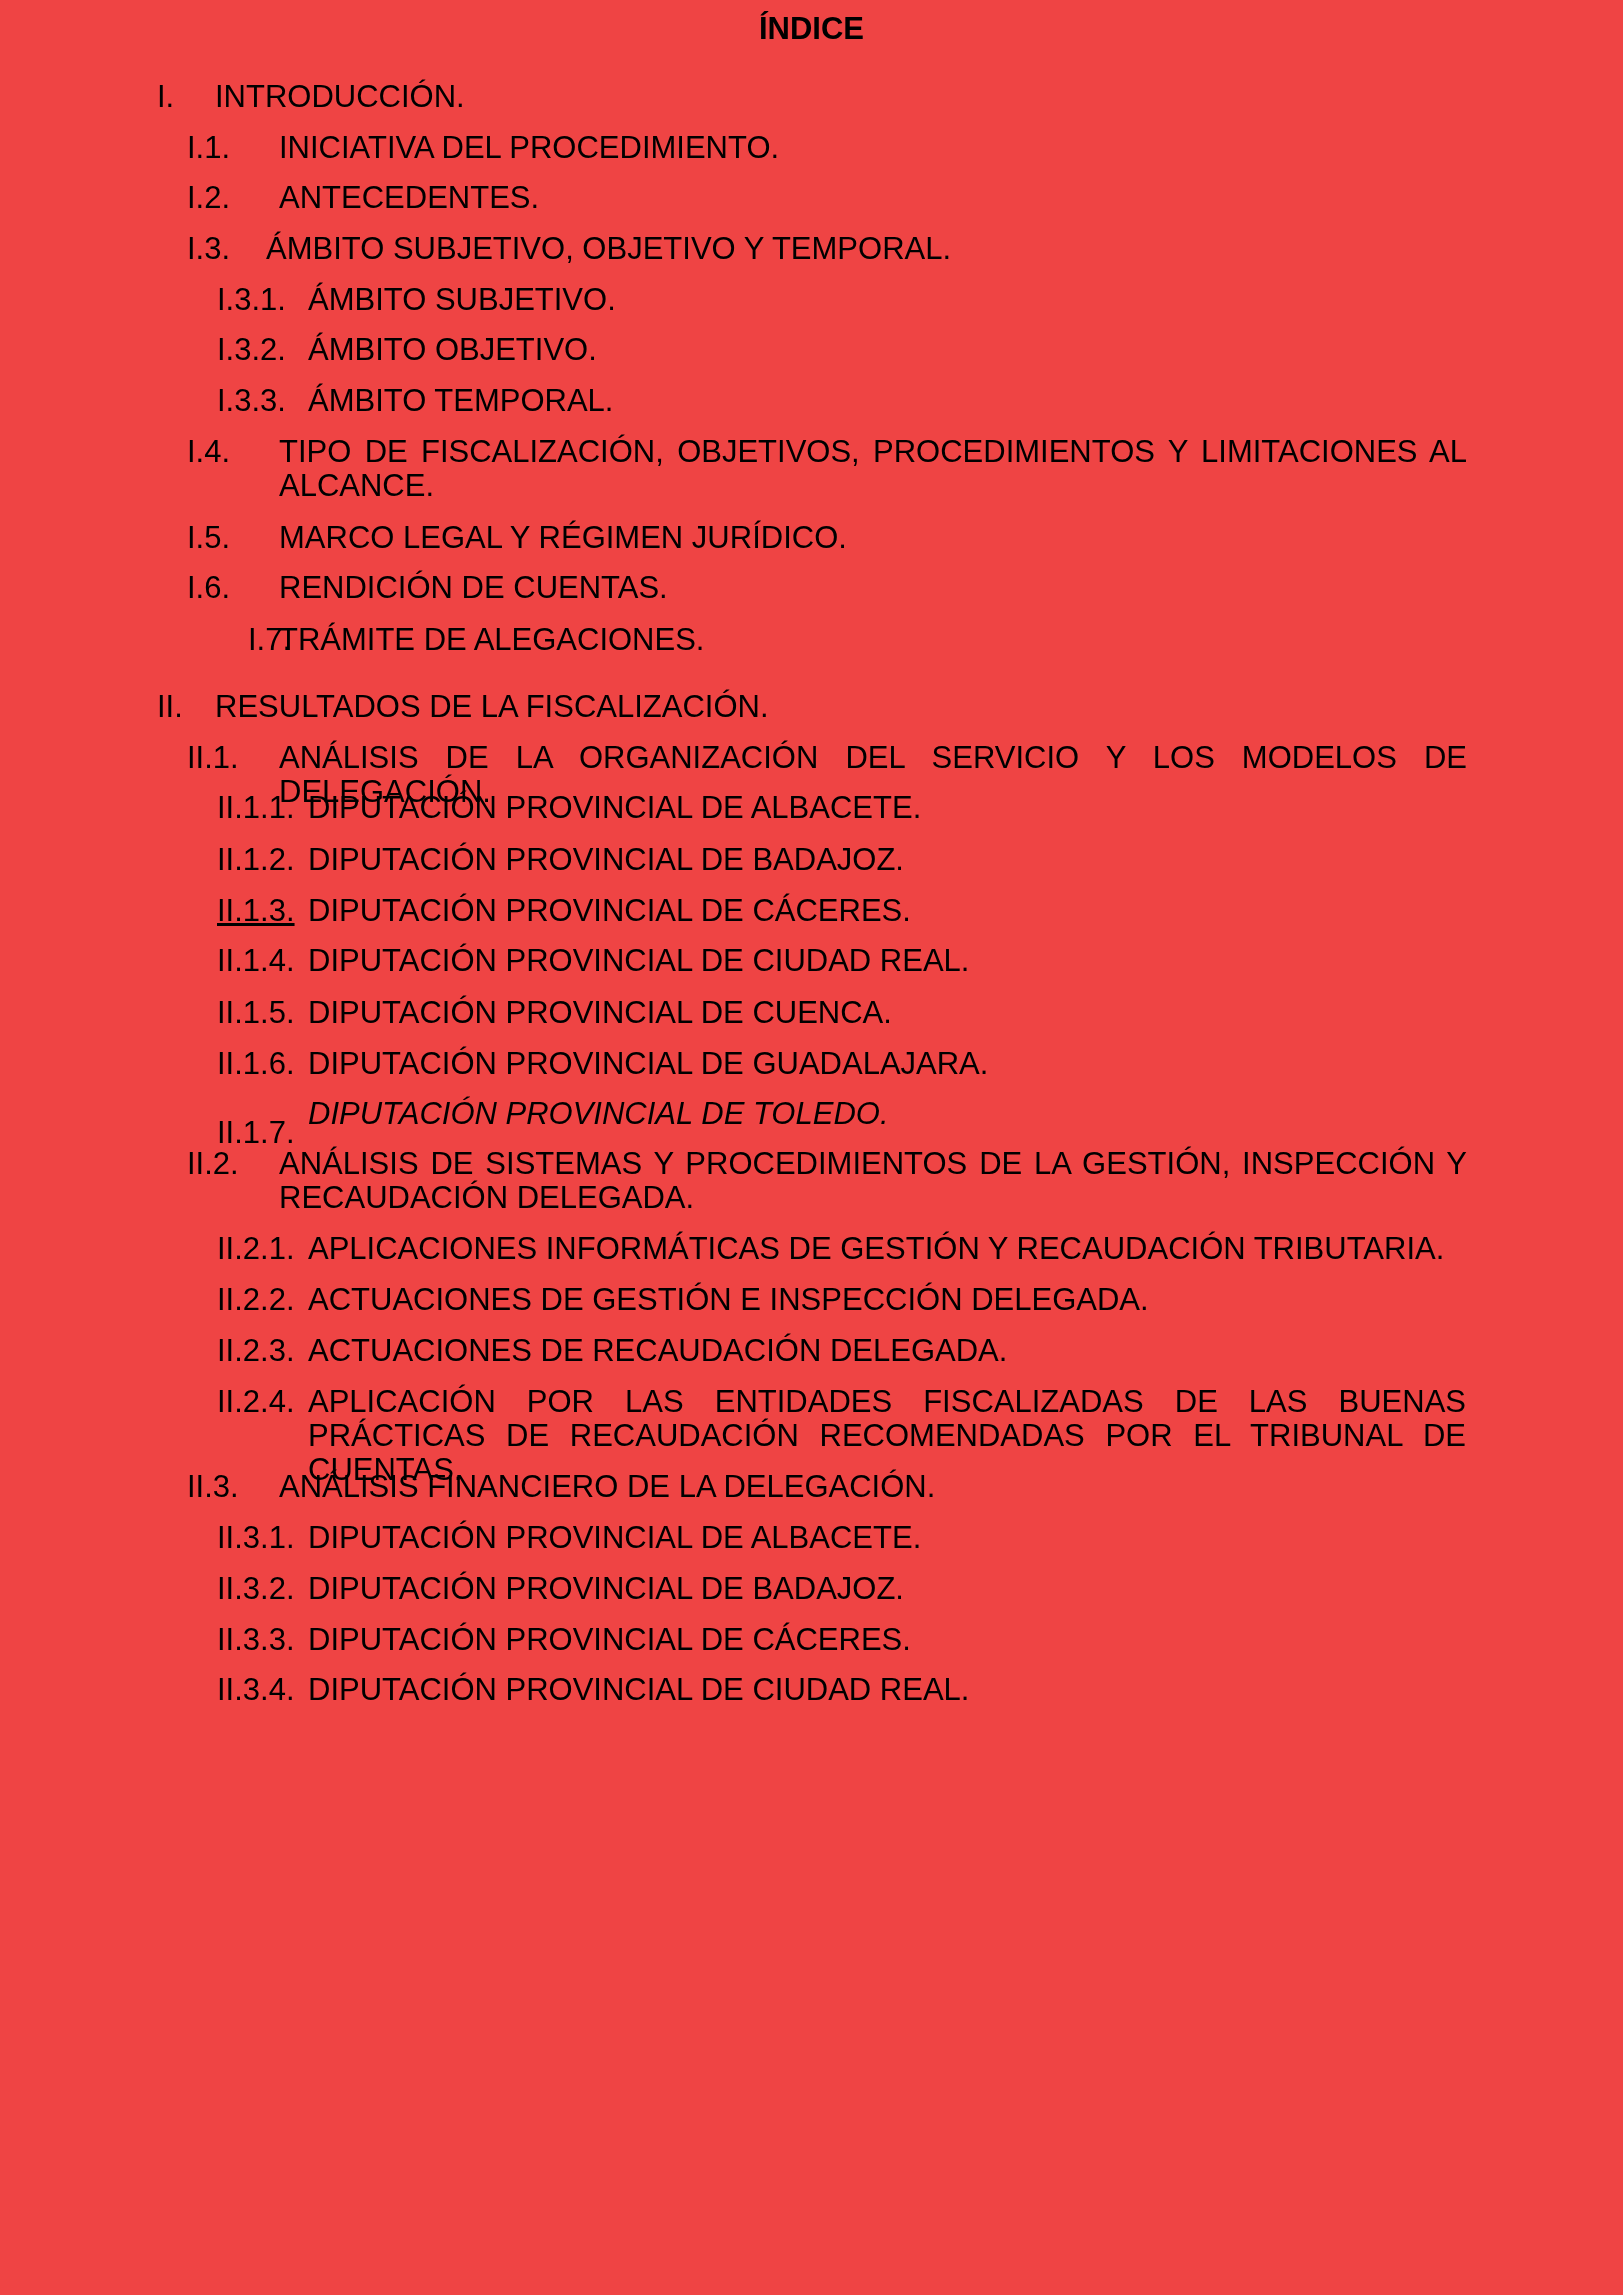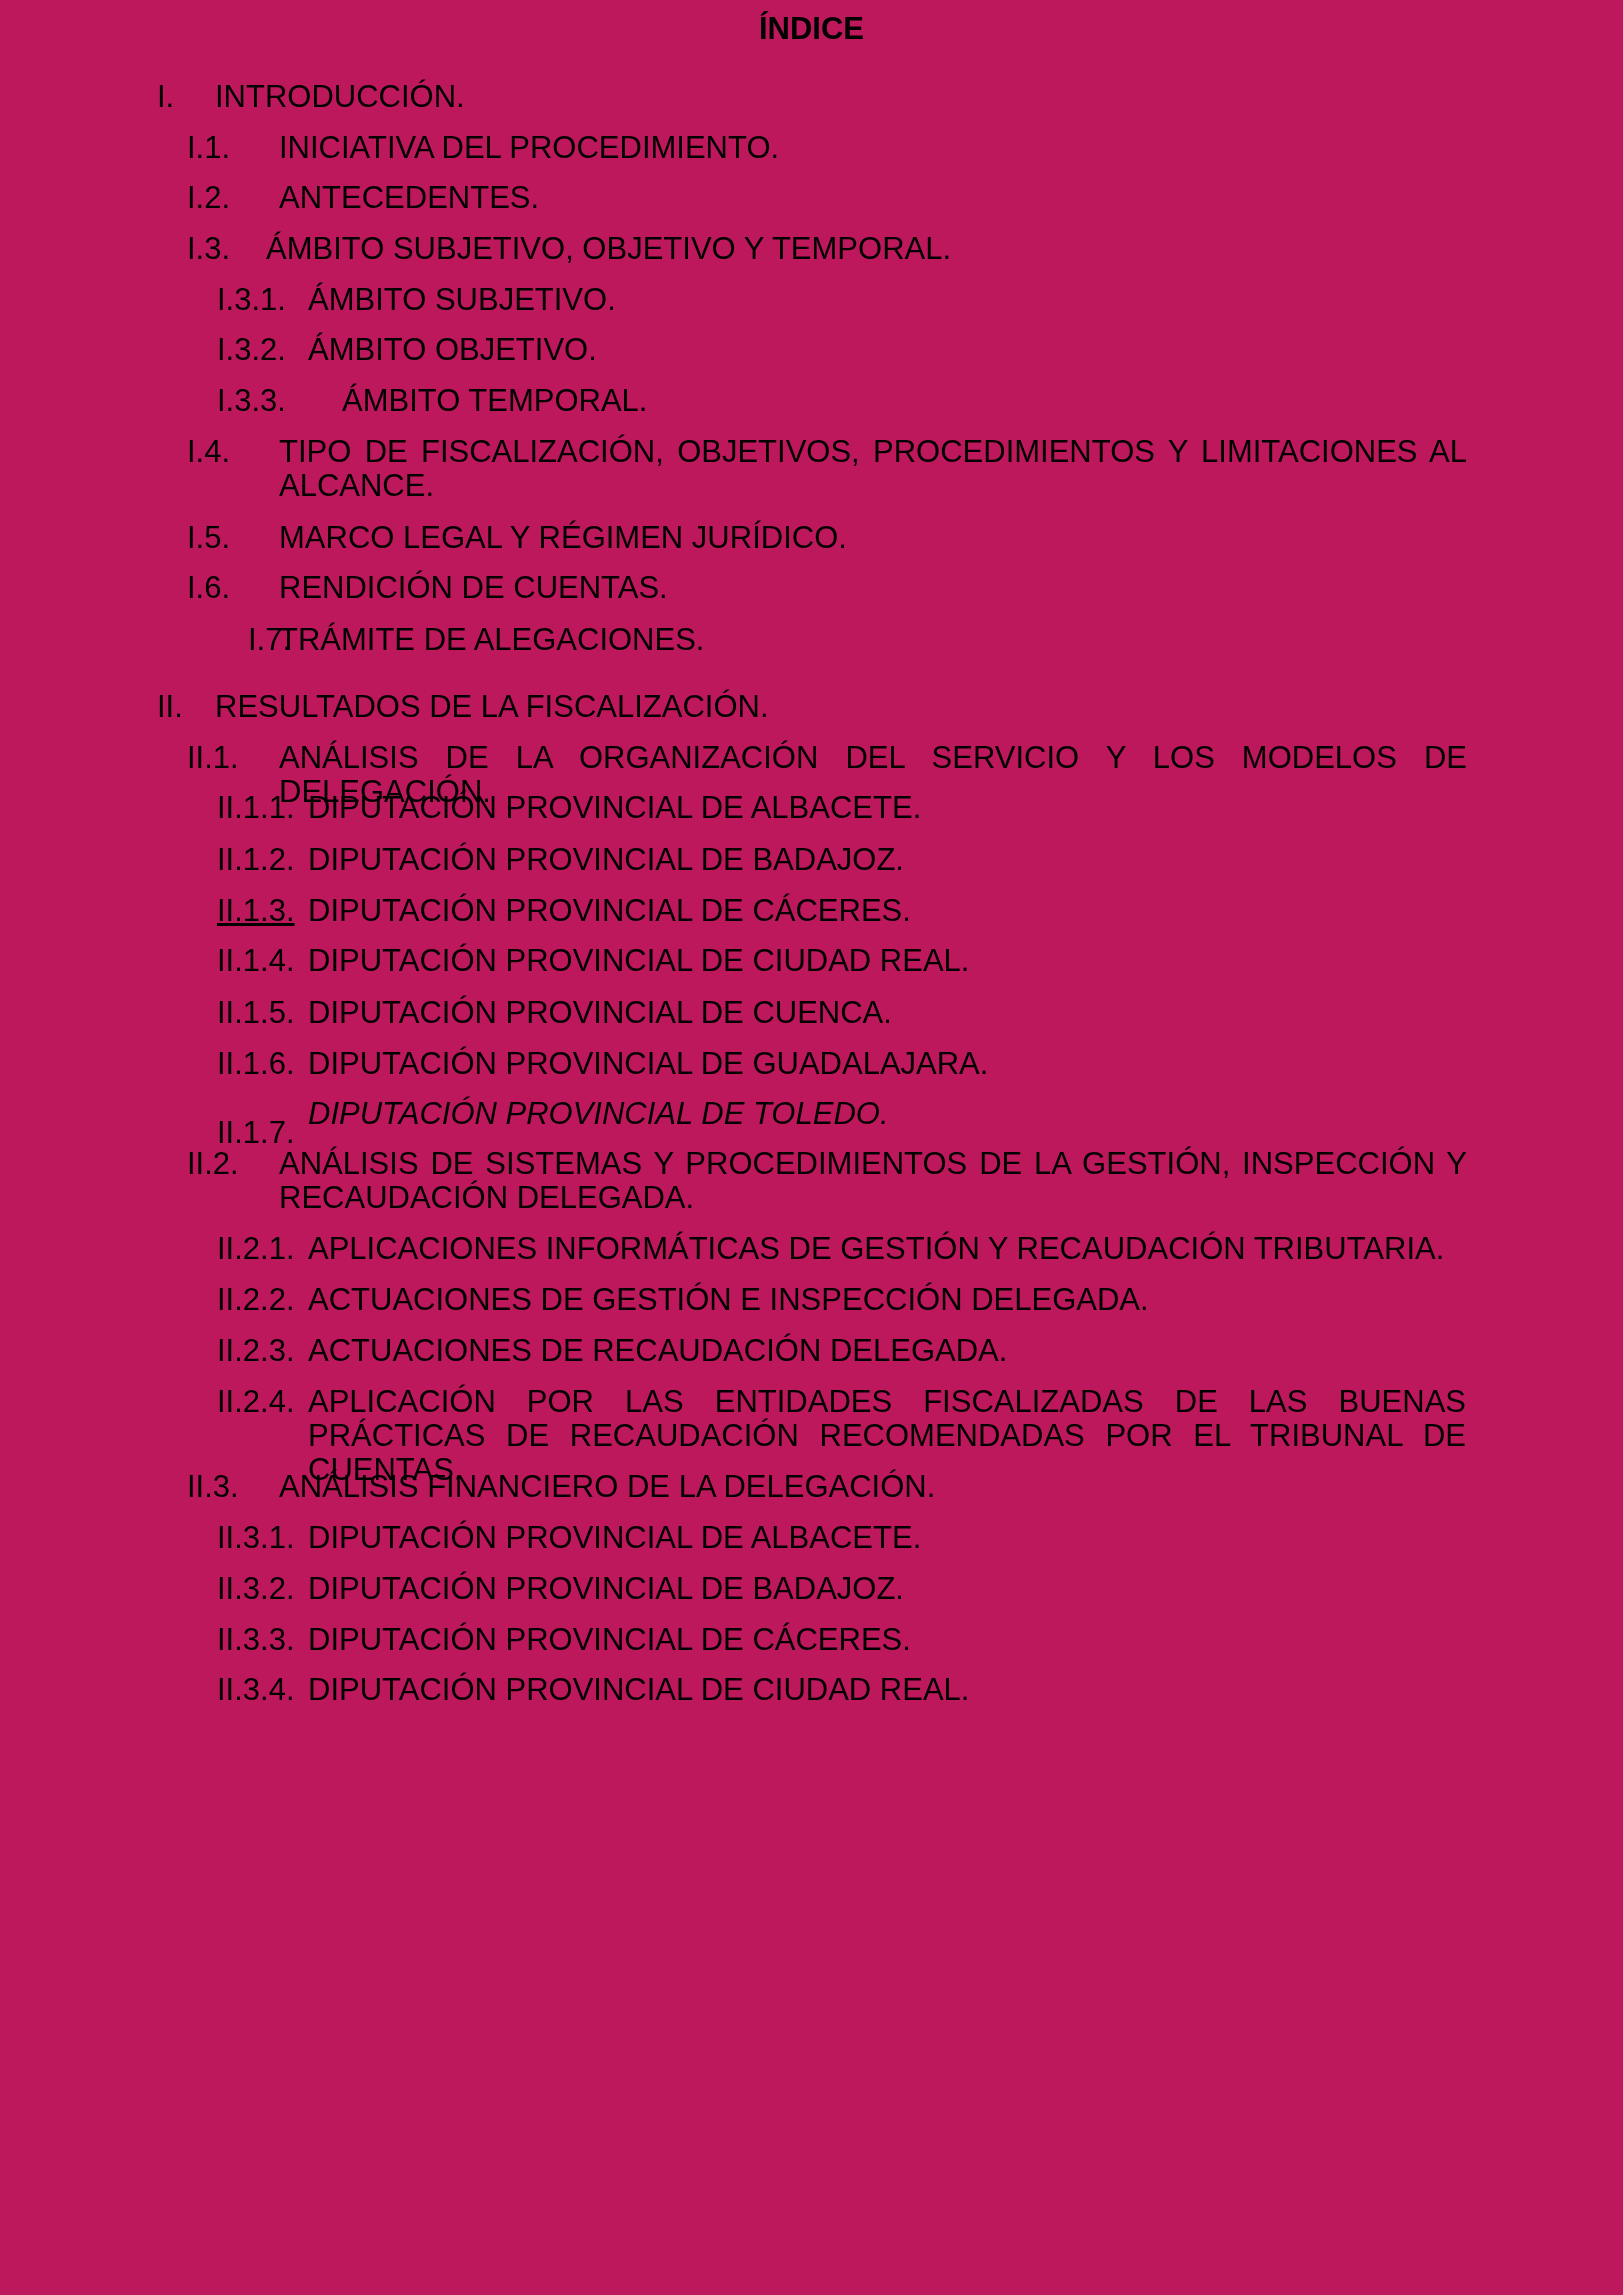--- a/index.html
+++ b/index.html
@@ -1,18 +1,18 @@
 <!DOCTYPE html>
 <html style="font-size:13.2px"><head>
 <meta charset="utf-8">
 <style>
   html, body { margin: 0; padding: 0; background: #ffffff; }
   body { width: 1623px; height: 2295px; position: relative; overflow: hidden;
          font-family: "Liberation Sans", sans-serif; color: #000000; }
-  .page { position: absolute; left: 0; top: 0; width: 1623px; height: 2295px; background: #be185d; }
+  .page { position: absolute; left: 0; top: 0; width: 1623px; height: 2295px; background: #ef4444; }
   .title { position: absolute; left: 0; width: 1623px; top: 11.6px; text-align: center;
            font-weight: bold; font-size: 31px; line-height: 34px; }
   .row { position: absolute; font-size: 31px; line-height: 34px; }
   .marker { position: absolute; top: 0; white-space: nowrap; }
   .text { position: absolute; top: 0; text-align: justify; }
   .text.last-left { text-align-last: left; }
 </style>
 </head>
 <body>
 
@@ -38,21 +38,21 @@
   <div class="row" style="left: 0px; top: 283px; width: 1623px;">
     <span class="marker" style="left: 217px;">I.3.1.</span>
     <span class="text last-left" style="left: 308px; width: 1158px;">ÁMBITO SUBJETIVO.</span>
   </div>
   <div class="row" style="left: 0px; top: 333px; width: 1623px;">
     <span class="marker" style="left: 217px;">I.3.2.</span>
     <span class="text last-left" style="left: 308px; width: 1158px;">ÁMBITO OBJETIVO.</span>
   </div>
   <div class="row" style="left: 0px; top: 384px; width: 1623px;">
     <span class="marker" style="left: 217px;">I.3.3.</span>
-    <span class="text last-left" style="left: 308px; width: 1158px; margin-left: 34px;">ÁMBITO TEMPORAL.</span>
+    <span class="text last-left" style="left: 308px; width: 1158px;">ÁMBITO TEMPORAL.</span>
   </div>
   <div class="row" style="left: 0px; top: 435px; width: 1623px;">
     <span class="marker" style="left: 187px;">I.4.</span>
     <span class="text last-left" style="left: 279px; width: 1188px;">TIPO DE FISCALIZACIÓN, OBJETIVOS, PROCEDIMIENTOS Y LIMITACIONES AL ALCANCE.</span>
   </div>
   <div class="row" style="left: 0px; top: 521px; width: 1623px;">
     <span class="marker" style="left: 187px;">I.5.</span>
     <span class="text last-left" style="left: 279px; width: 1188px;">MARCO LEGAL Y RÉGIMEN JURÍDICO.</span>
   </div>
   <div class="row" style="left: 0px; top: 571px; width: 1623px;">

